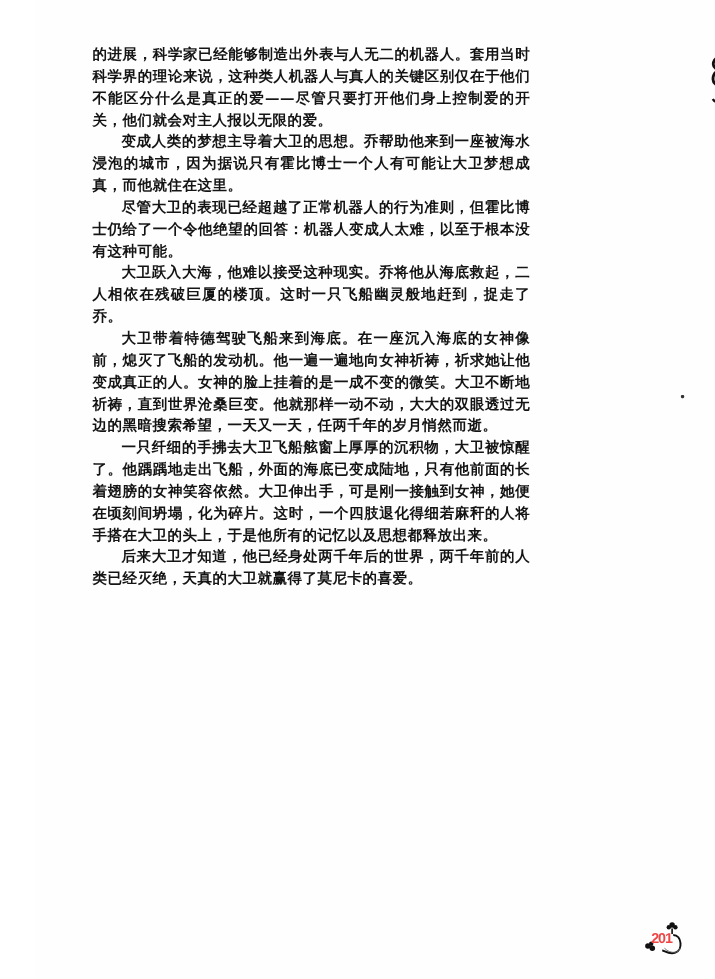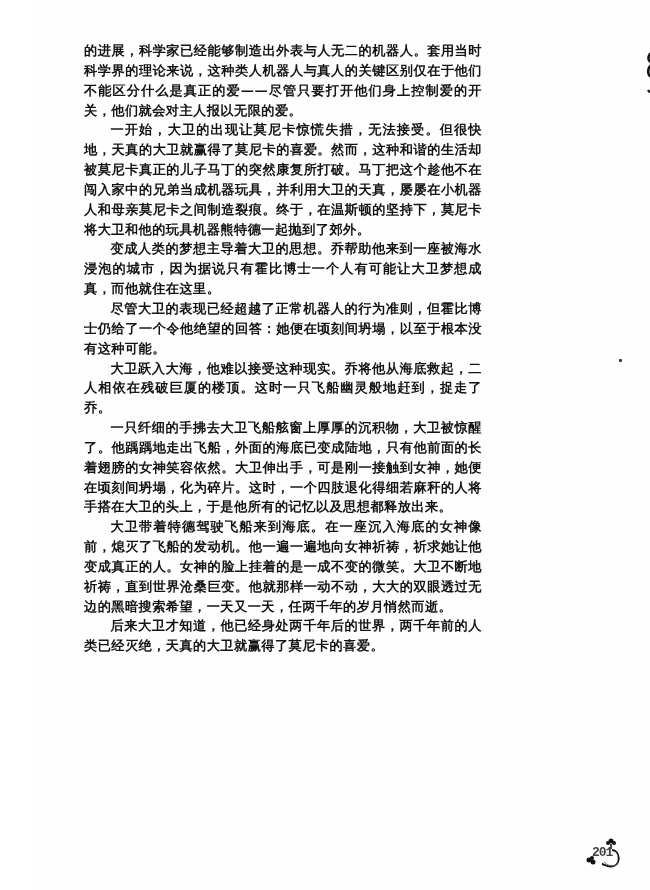--- a/index.html
+++ b/index.html
@@ -9,37 +9,36 @@
   .body-text { position: absolute; left: 52px; top: 41px; width: 398px; }
   .para { margin: 0; font-size: 13.2px; line-height: 19.85px; text-align: justify;
           text-indent: 0; font-weight: bold; letter-spacing: 0.45px; word-break: break-all; }
   .para.indent { text-indent: 2em; }
   .ornament-top { position: absolute; left: 612px; top: 50px; width: 22px; height: 46px; }
   .running-head { position: absolute; left: 617px; top: 123px; width: 14px;
                   font-family: "DejaVu Sans", "Liberation Sans", sans-serif;
                   font-size: 12px; line-height: 13.5px; color: #222; writing-mode: vertical-rl;
                   letter-spacing: 0.5px; }
   .folio { position: absolute; left: 552px; top: 838px; width: 70px; height: 36px; }
-  .folio-num { position: absolute; left: 8px; top: 7px; font-family: Liberation Mono, monospace;
-               font-weight: bold; font-size: 13px; letter-spacing: -1px; color: #404040; }
+  .folio-num { position: absolute; left: 8px; top: 7px; font-family: Liberation Sans, sans-serif;
+               font-weight: bold; font-size: 13px; letter-spacing: -1px; color: #ef4444; }
   .speck { position: absolute; width: 3px; height: 3px; background: #333; border-radius: 1px; }
 </style>
 </head>
 <body>
 
 <div class="page">
 
   <div class="body-text">
     <p class="para">的进展，科学家已经能够制造出外表与人无二的机器人。套用当时科学界的理论来说，这种类人机器人与真人的关键区别仅在于他们不能区分什么是真正的爱——尽管只要打开他们身上控制爱的开关，他们就会对主人报以无限的爱。</p>
-    <p class="para indent">一开始，大卫的出现让莫尼卡惊慌失措，无法接受。但很快地，天真的大卫就赢得了莫尼卡的喜爱。然而，这种和谐的生活却被莫尼卡真正的儿子马丁的突然康复所打破。马丁把这个趁他不在闯入家中的兄弟当成机器玩具，并利用大卫的天真，屡屡在小机器人和母亲莫尼卡之间制造裂痕。终于，在温斯顿的坚持下，莫尼卡将大卫和他的玩具机器熊特德一起抛到了郊外。</p>
     <p class="para indent">变成人类的梦想主导着大卫的思想。乔帮助他来到一座被海水浸泡的城市，因为据说只有霍比博士一个人有可能让大卫梦想成真，而他就住在这里。</p>
-    <p class="para indent">尽管大卫的表现已经超越了正常机器人的行为准则，但霍比博士仍给了一个令他绝望的回答：她便在顷刻间坍塌，以至于根本没有这种可能。</p>
+    <p class="para indent">尽管大卫的表现已经超越了正常机器人的行为准则，但霍比博士仍给了一个令他绝望的回答：机器人变成人太难，以至于根本没有这种可能。</p>
     <p class="para indent">大卫跃入大海，他难以接受这种现实。乔将他从海底救起，二人相依在残破巨厦的楼顶。这时一只飞船幽灵般地赶到，捉走了乔。</p>
+    <p class="para indent">大卫带着特德驾驶飞船来到海底。在一座沉入海底的女神像前，熄灭了飞船的发动机。他一遍一遍地向女神祈祷，祈求她让他变成真正的人。女神的脸上挂着的是一成不变的微笑。大卫不断地祈祷，直到世界沧桑巨变。他就那样一动不动，大大的双眼透过无边的黑暗搜索希望，一天又一天，任两千年的岁月悄然而逝。</p>
     <p class="para indent">一只纤细的手拂去大卫飞船舷窗上厚厚的沉积物，大卫被惊醒了。他踽踽地走出飞船，外面的海底已变成陆地，只有他前面的长着翅膀的女神笑容依然。大卫伸出手，可是刚一接触到女神，她便在顷刻间坍塌，化为碎片。这时，一个四肢退化得细若麻秆的人将手搭在大卫的头上，于是他所有的记忆以及思想都释放出来。</p>
-    <p class="para indent">大卫带着特德驾驶飞船来到海底。在一座沉入海底的女神像前，熄灭了飞船的发动机。他一遍一遍地向女神祈祷，祈求她让他变成真正的人。女神的脸上挂着的是一成不变的微笑。大卫不断地祈祷，直到世界沧桑巨变。他就那样一动不动，大大的双眼透过无边的黑暗搜索希望，一天又一天，任两千年的岁月悄然而逝。</p>
     <p class="para indent">后来大卫才知道，他已经身处两千年后的世界，两千年前的人类已经灭绝，天真的大卫就赢得了莫尼卡的喜爱。</p>
   </div>
 
   <svg class="ornament-top" viewBox="0 0 22 46">
     <path d="M12 2 C4 2 2 10 8 13 C13 15 16 9 12 7 C9 6 8 10 11 10" fill="none" stroke="#111" stroke-width="2.6"></path>
     <path d="M9 14 C2 18 3 28 10 27 C15 26 14 19 10 20" fill="none" stroke="#111" stroke-width="2.6"></path>
     <path d="M12 28 C18 31 17 40 10 42 C7 43 5 42 4 40" fill="none" stroke="#111" stroke-width="2.2"></path>
     <circle cx="13" cy="22" r="2.5" fill="#111"></circle>
     <circle cx="15" cy="8" r="1.8" fill="#111"></circle>
   </svg>

